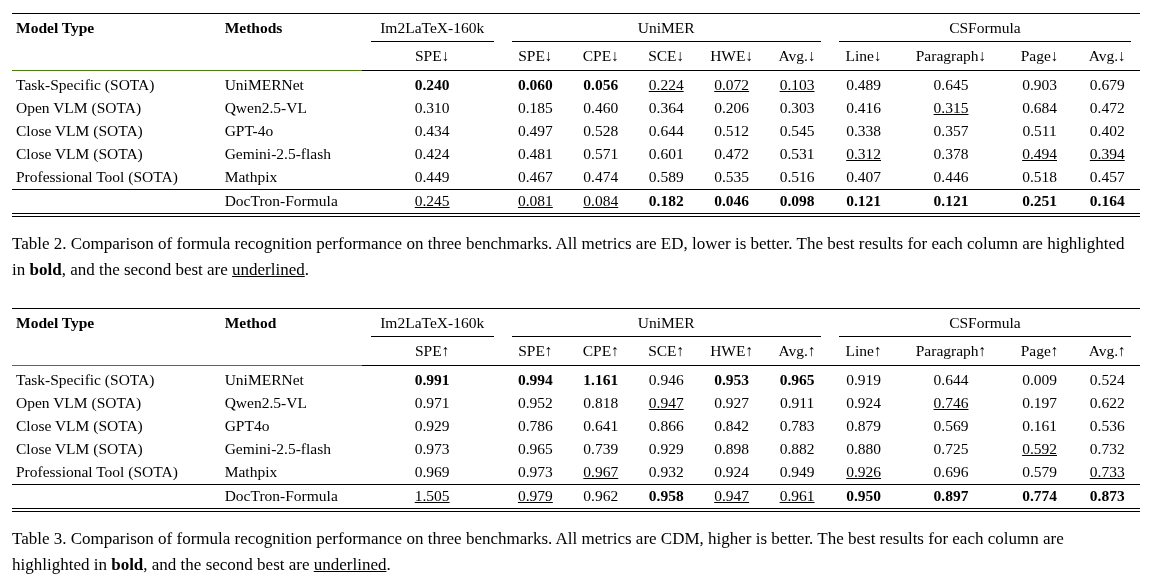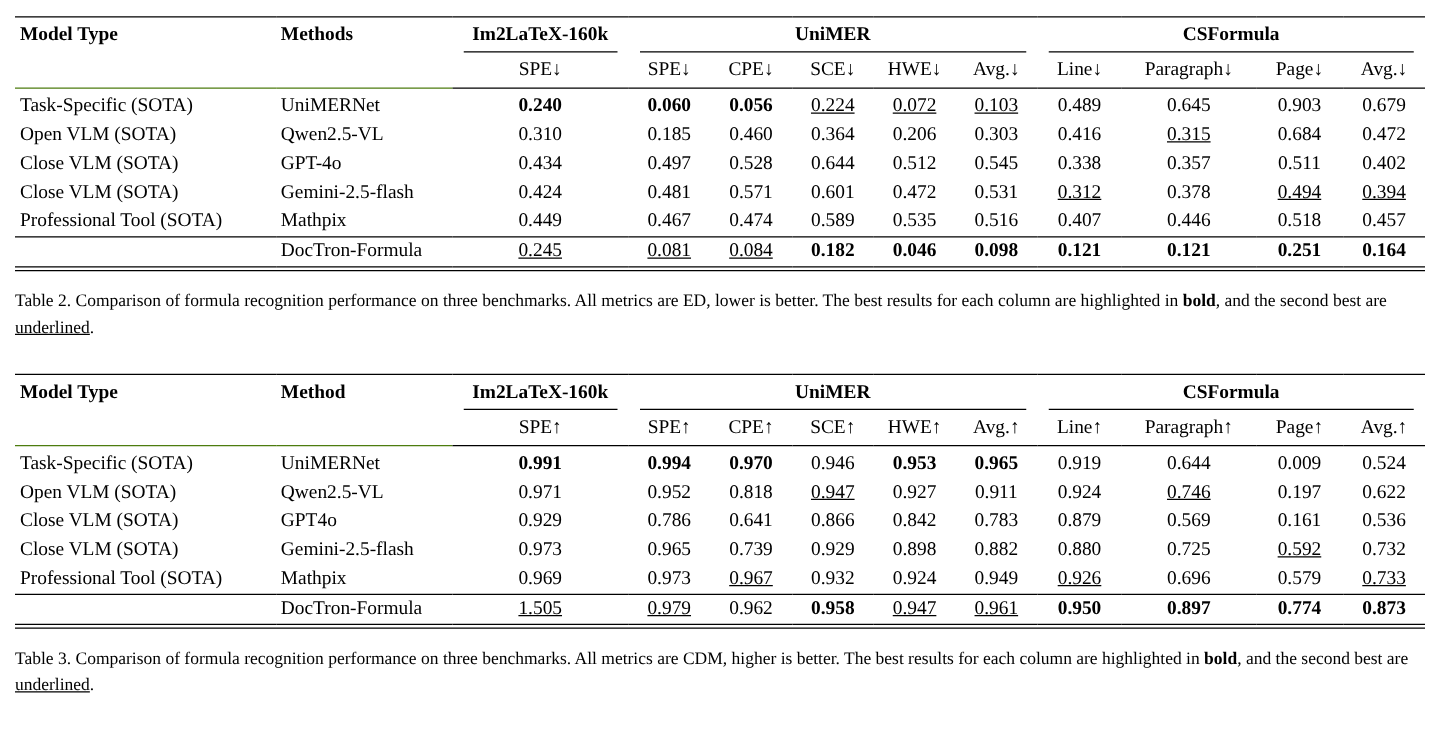--- a/index.html
+++ b/index.html
@@ -26,21 +26,21 @@
   th, td { padding: 2px 4px; white-space: nowrap; }
 
   th.rowspan-head {
     font-weight: bold;
     text-align: left;
     vertical-align: top;
     border-bottom: 1px solid #4d7c0f;
     padding-top: 5px;
   }
   th.group-head {
-    font-weight: bold;
+    font-weight: normal;
     text-align: center;
     position: relative;
     padding-top: 5px;
     padding-bottom: 5px;
   }
   th.group-head::after {
     content: "";
     position: absolute;
     left: 9px; right: 9px; bottom: 0;
     border-bottom: 1px solid #000;
@@ -57,21 +57,21 @@
   tbody td { padding-top: 2.5px; padding-bottom: 2.5px; }
   tbody tr:first-child td { padding-top: 5px; }
   tr.last-row td {
     border-top: 1px solid #000;
     border-bottom: 1.2px solid #000;
   }
   .bold { font-weight: bold; }
   .underline { text-decoration: underline; }
 
   .caption {
-    font-size: 14px;
+    font-size: 17px;
     line-height: 1.5;
     margin: 14px 0 26px 0;
   }
 </style>
 </head>
 <body>
 
 <div class="page">
 
   <section>
@@ -240,21 +240,21 @@
               <th class="num">Page↑</th>
               <th class="num">Avg.↑</th>
             </tr>
           </thead>
         <tbody>
             <tr>
               <td class="left">Task-Specific (SOTA)</td>
               <td class="left">UniMERNet</td>
               <td class="num bold">0.991</td>
               <td class="num bold">0.994</td>
-              <td class="num bold">0.970</td>
+              <td class="num bold">1.161</td>
               <td class="num">0.946</td>
               <td class="num bold">0.953</td>
               <td class="num bold">0.965</td>
               <td class="num">0.919</td>
               <td class="num">0.644</td>
               <td class="num">0.009</td>
               <td class="num">0.524</td>
             </tr>
             <tr>
               <td class="left">Open VLM (SOTA)</td>

